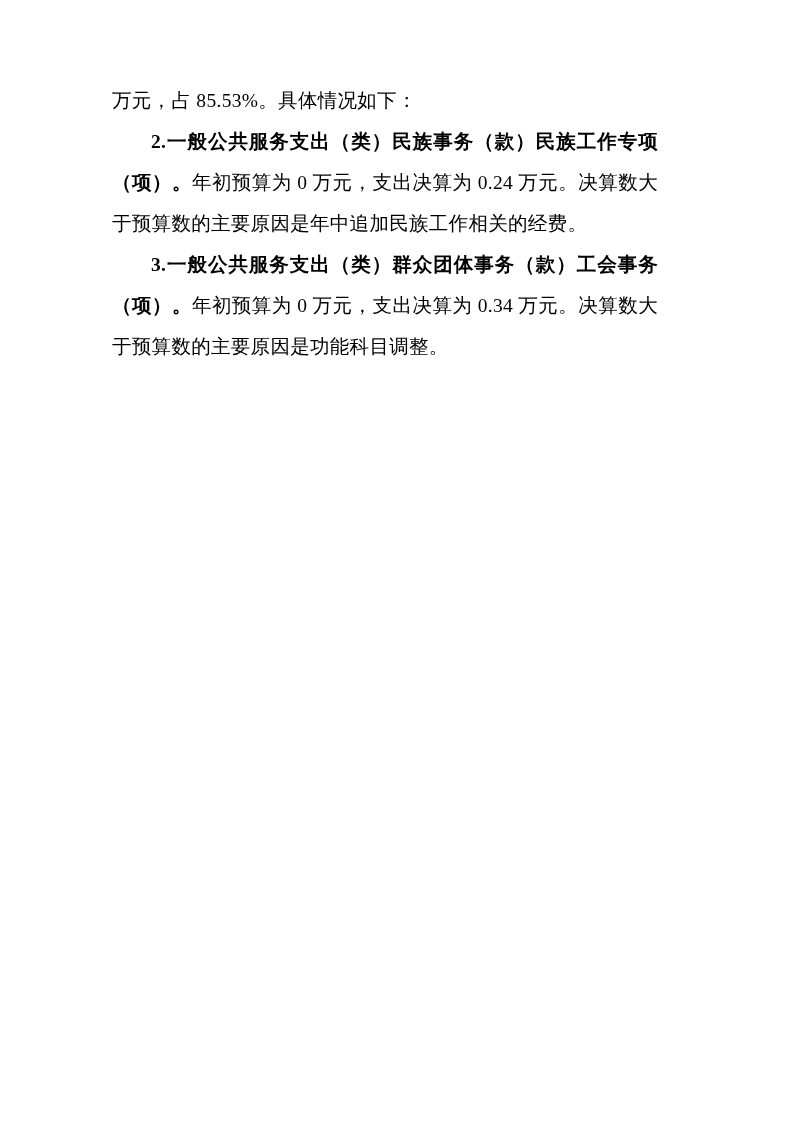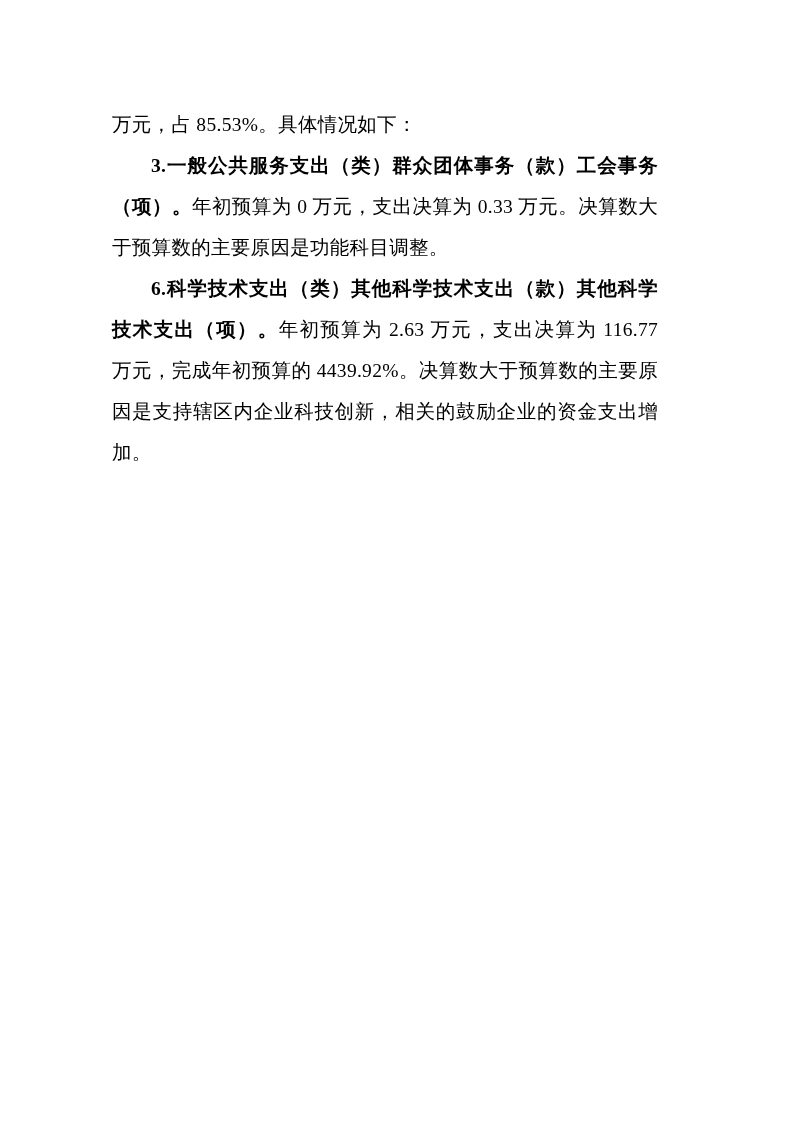--- a/index.html
+++ b/index.html
@@ -12,21 +12,21 @@
     background: #ffffff;
     font-family: "Liberation Serif", "DejaVu Serif", serif;
     color: #000000;
     overflow: hidden;
   }
   .page {
     position: relative;
     width: 770px;
     height: 1122px;
     box-sizing: border-box;
-    padding: 104px 112px 60px 112px;
+    padding: 80px 112px 60px 112px;
   }
   .doc-body {
     font-size: 19.5px;
     line-height: 41px;
     text-align: justify;
     text-justify: inter-ideograph;
     letter-spacing: 0.3px;
   }
   p.para {
     margin: 0;
@@ -43,25 +43,25 @@
 <body>
 
 <div class="page">
   <div class="doc-body">
 
     <p class="para">
       <span>万元，占 85.53%。具体情况如下：</span>
     </p>
 
 
+    <p class="para indent">
+      <span class="lead">2.一般公共服务支出（类）民族事务（款）民族工作专项（项）。</span><span>年初预算为 0 万元，支出决算为 0.24 万元。决算数大于预算数的主要原因是年中追加民族工作相关的经费。</span>
+    </p>
 
     <p class="para indent">
-      <span class="lead">3.一般公共服务支出（类）群众团体事务（款）工会事务（项）。</span><span>年初预算为 0 万元，支出决算为 0.33 万元。决算数大于预算数的主要原因是功能科目调整。</span>
+      <span class="lead">3.一般公共服务支出（类）群众团体事务（款）工会事务（项）。</span><span>年初预算为 0 万元，支出决算为 0.34 万元。决算数大于预算数的主要原因是功能科目调整。</span>
     </p>
 
 
 
-    <p class="para indent">
-      <span class="lead">6.科学技术支出（类）其他科学技术支出（款）其他科学技术支出（项）。</span><span>年初预算为 2.63 万元，支出决算为 116.77 万元，完成年初预算的 4439.92%。决算数大于预算数的主要原因是支持辖区内企业科技创新，相关的鼓励企业的资金支出增加。</span>
-    </p>
 
   </div>
 </div>
 
 </body></html>

